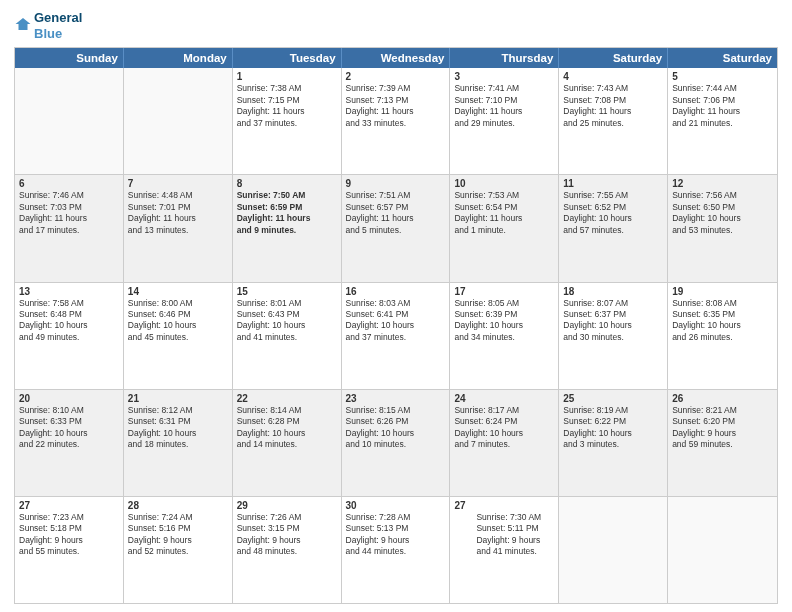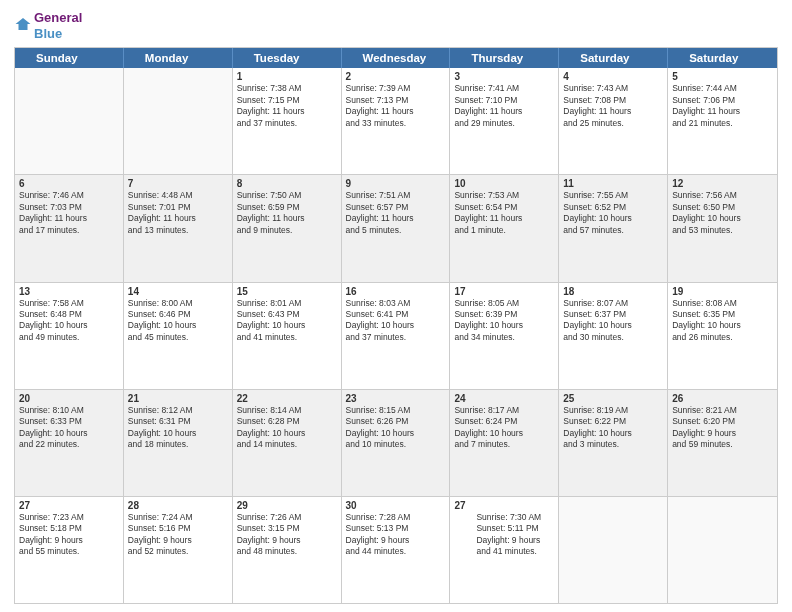--- a/index.html
+++ b/index.html
@@ -28,21 +28,21 @@
       align-items: center;
       gap: 2px;
     }
     .logo-text {
       font-size: 13px;
       font-weight: bold;
       color: #333;
       line-height: 1.2;
     }
     .logo-text span {
-      color: #701a75;
+      color: #0c4a6e;
     }
     .logo-icon {
       width: 18px;
       height: 18px;
     }
     .title-block {
       text-align: right;
     }
     .month-title {
       font-size: 30px;
@@ -62,22 +62,22 @@
     }
     .cal-header {
       display: grid;
       grid-template-columns: repeat(7, 1fr);
       background: #3a6ea5;
     }
     .cal-header-cell {
       color: #fff;
       font-size: 11.5px;
       font-weight: bold;
-      padding: 4px 21px;
-      text-align: left;
+      padding: 4px 5px;
+      text-align: right;
       border-right: 1px solid #5a8ec5;
     }
     .cal-header-cell:last-child { border-right: none; }
     .cal-body {
       flex: 1;
       display: flex;
       flex-direction: column;
     }
     .cal-row {
       display: grid;
@@ -191,21 +191,21 @@
           </div>
           <div class="cal-cell shaded">
             <span class="day-num">7</span>
             <div class="cell-text" style="white-space: pre-line;">Sunrise: 4:48 AM
 Sunset: 7:01 PM
 Daylight: 11 hours
 and 13 minutes.</div>
           </div>
           <div class="cal-cell shaded">
             <span class="day-num">8</span>
-            <div class="cell-text" style="white-space: pre-line;">Sunrise: 7:50 AM
+            <div class="cell-text" style="white-space: pre-line; font-weight: bold;">Sunrise: 7:50 AM
 Sunset: 6:59 PM
 Daylight: 11 hours
 and 9 minutes.</div>
           </div>
           <div class="cal-cell shaded">
             <span class="day-num">9</span>
             <div class="cell-text" style="white-space: pre-line;">Sunrise: 7:51 AM
 Sunset: 6:57 PM
 Daylight: 11 hours
 and 5 minutes.</div>

